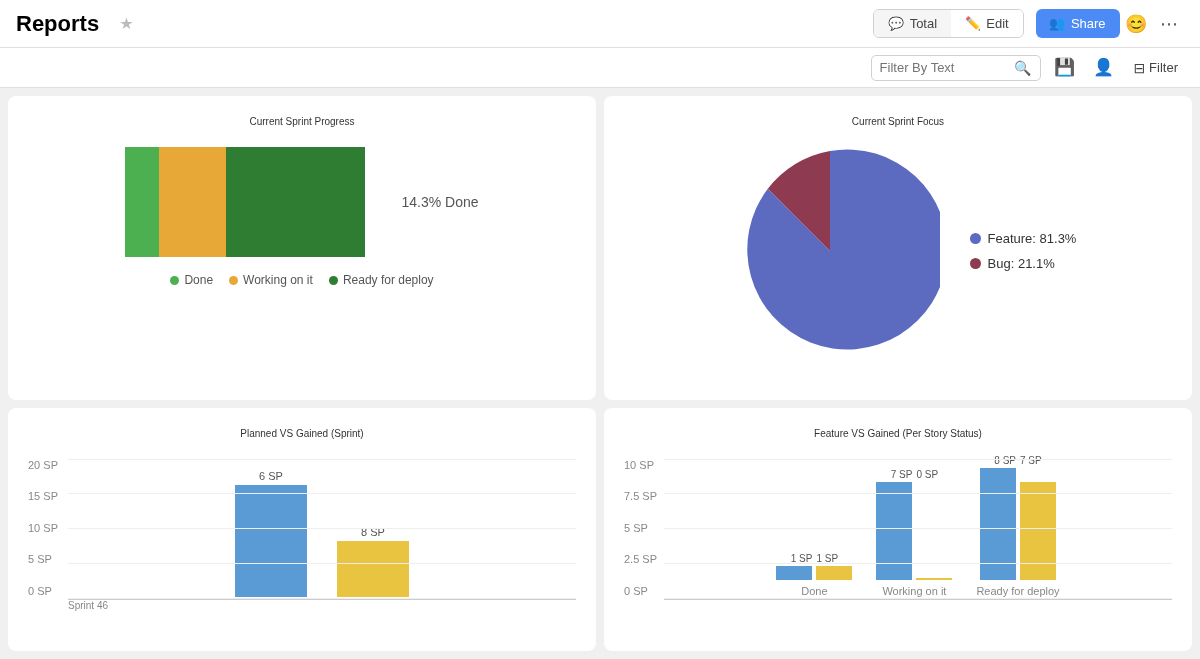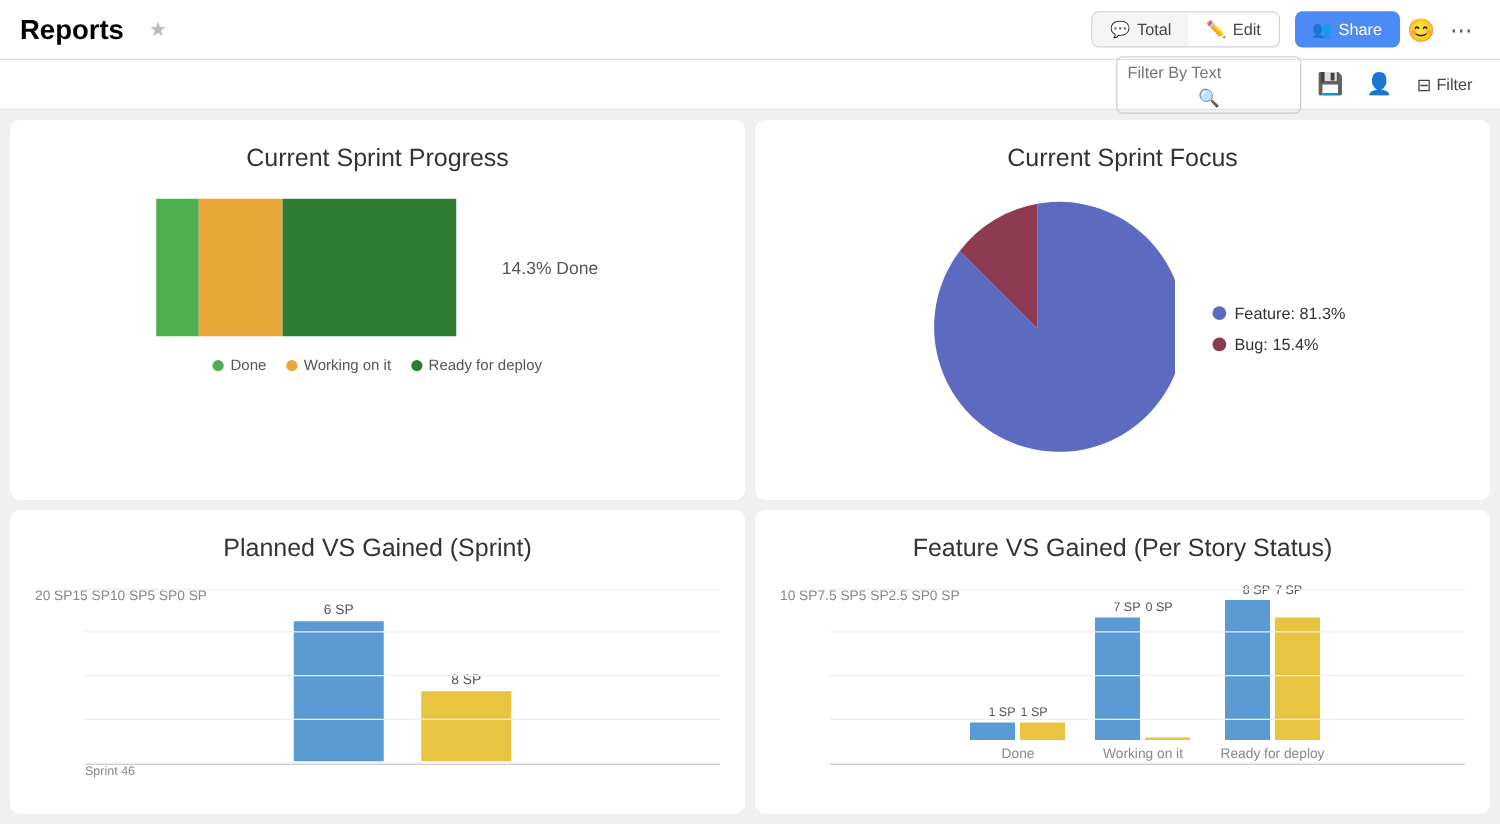--- a/index.html
+++ b/index.html
@@ -71,21 +71,20 @@
       border-bottom: 1px solid #e0e0e0;
       gap: 8px;
     }
     .filter-input-wrapper {
       display: flex;
       align-items: center;
       border: 1px solid #d0d0d0;
       border-radius: 5px;
       padding: 4px 8px;
       gap: 5px;
-      flex-direction: column;
     }
     .filter-input {
       border: none;
       outline: none;
       font-size: 13px;
       width: 130px;
       color: #555;
     }
     .toolbar-icon-btn {
       background: none;
@@ -118,21 +117,21 @@
     }
 
     .card {
       background: #fff;
       border-radius: 8px;
       padding: 20px;
       position: relative;
       overflow: hidden;
     }
     .card-title {
-      font-size: 20px;
+      font-size: 10px;
       font-weight: 500;
       color: #333;
       text-align: center;
       margin-bottom: 12px;
     }
 
     
     .sprint-progress-container {
       display: flex;
       align-items: center;
@@ -209,20 +208,21 @@
       position: relative;
       height: 140px;
       padding-left: 40px;
     }
     .y-axis-labels {
       position: absolute;
       left: 0;
       top: 0;
       height: 100%;
       display: flex;
+      flex-direction: column;
       justify-content: space-between;
       font-size: 11px;
       color: #888;
       padding-bottom: 2px;
     }
     .y-gridlines {
       position: absolute;
       left: 40px;
       right: 0;
       top: 0;
@@ -378,21 +378,21 @@
 
         <path d="M110,110 L47.8,47.8 A100,100 0 0,1 110,10 Z" fill="#8e3a50"></path>
       </svg>
       <div class="pie-legend">
         <div class="pie-legend-item">
           <div class="pie-legend-dot" style="background:#5c6bc0;"></div>
           <span>Feature: 81.3%</span>
         </div>
         <div class="pie-legend-item">
           <div class="pie-legend-dot" style="background:#8e3a50;"></div>
-          <span>Bug: 15.4%</span>
+          <span>Bug: 21.1%</span>
         </div>
       </div>
     </div>
   </div>
 
   <div class="card">
     <div class="card-title">Planned VS Gained (Sprint)</div>
     <div class="bar-chart-area">
       <div class="bar-chart-inner">
         <div class="y-axis-labels">

